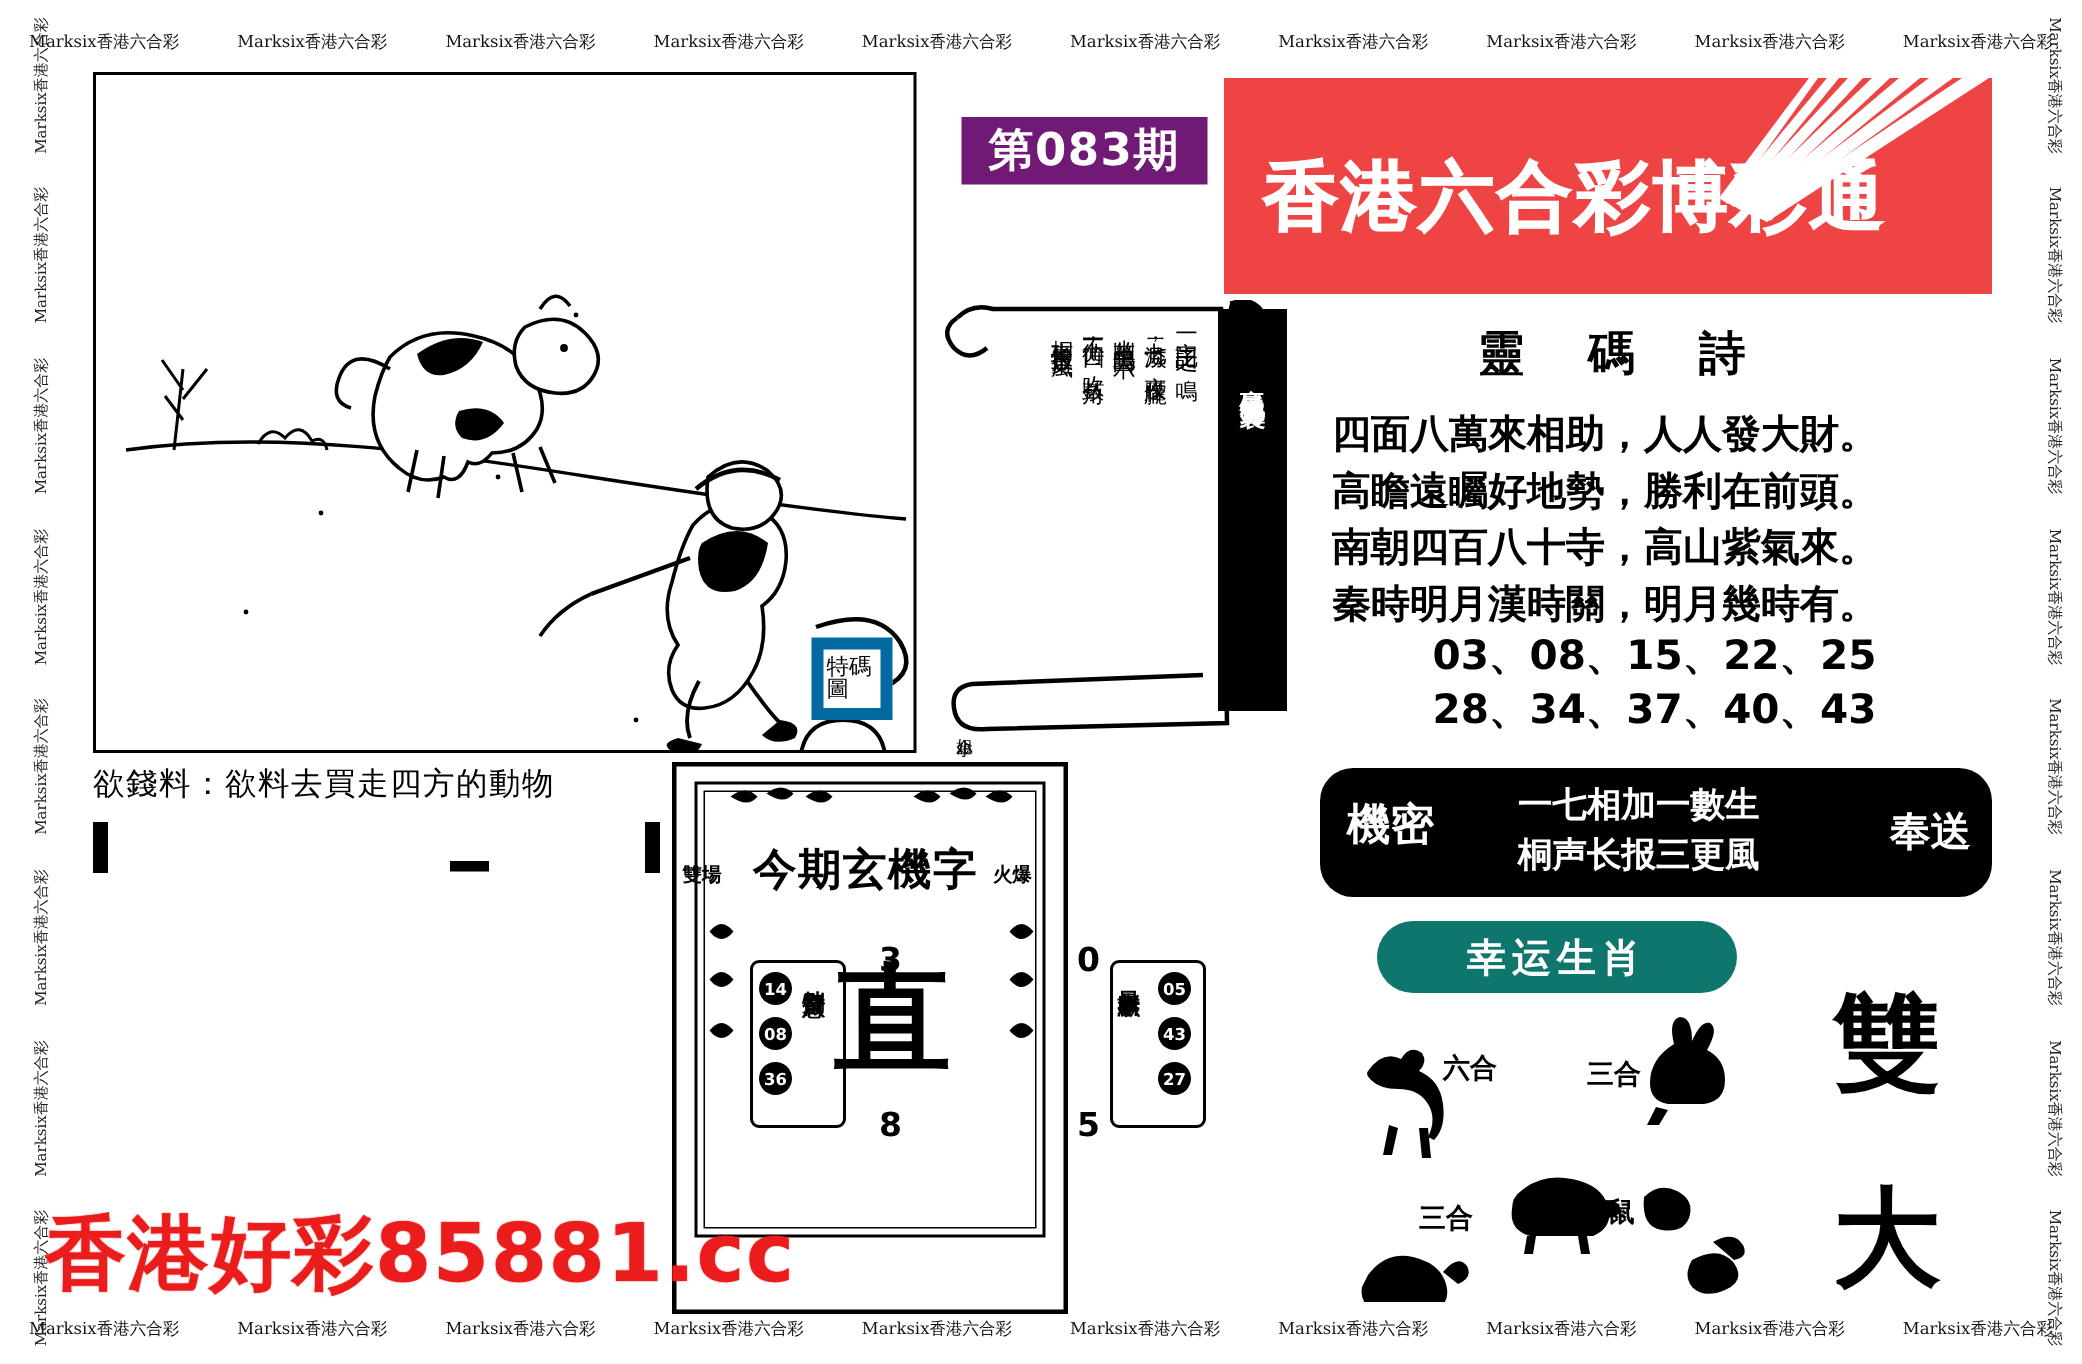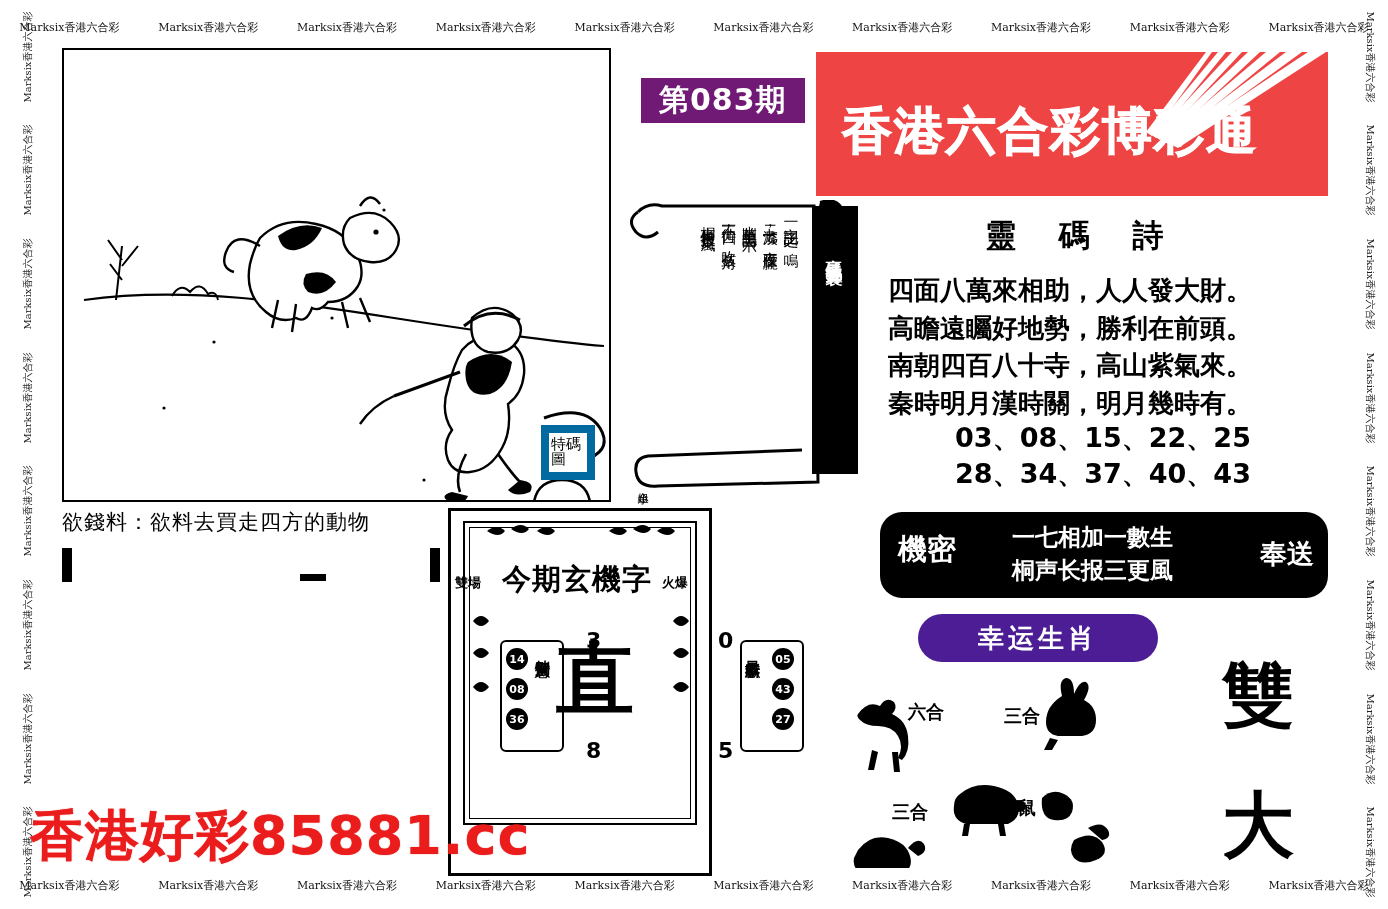--- a/index.html
+++ b/index.html
@@ -51,24 +51,24 @@
   .poem-lines{position:absolute;left:888px;top:272px;width:430px;font-family:"DejaVu Serif","Liberation Serif",serif;font-size:26px;line-height:1.45;color:#000;font-weight:bold;}
   .nums{position:absolute;left:888px;top:420px;width:430px;text-align:center;font-family:"DejaVu Sans","Liberation Sans",sans-serif;font-size:27px;font-weight:bold;line-height:1.35;color:#000;}
 
   
   .secret{position:absolute;left:880px;top:512px;width:448px;height:86px;background:#000;border-radius:22px;color:#fff;}
   .secret .s-left{position:absolute;left:18px;top:18px;font-family:"DejaVu Serif","Liberation Serif",serif;font-weight:bold;font-size:29px;}
   .secret .s-mid{position:absolute;left:132px;top:8px;font-family:"DejaVu Serif","Liberation Serif",serif;font-size:23px;line-height:1.45;font-weight:bold;}
   .secret .s-right{position:absolute;right:14px;top:24px;font-family:"DejaVu Serif","Liberation Serif",serif;font-weight:bold;font-size:27px;}
 
   
-  .lucky{position:absolute;left:918px;top:614px;width:240px;height:48px;background:#4c1d95;border-radius:24px;color:#fff;display:flex;align-items:center;justify-content:center;font-family:"DejaVu Serif","Liberation Serif",serif;font-weight:bold;font-size:26px;letter-spacing:4px;}
-
-  
-  .zodiac{position:absolute;left:836px;top:668px;width:280px;height:200px;}
+  .lucky{position:absolute;left:918px;top:614px;width:240px;height:48px;background:#0f766e;border-radius:24px;color:#fff;display:flex;align-items:center;justify-content:center;font-family:"DejaVu Serif","Liberation Serif",serif;font-weight:bold;font-size:26px;letter-spacing:4px;}
+
+  
+  .zodiac{position:absolute;left:890px;top:668px;width:280px;height:200px;}
   .z-item{position:absolute;font-family:"DejaVu Serif","Liberation Serif",serif;font-weight:bold;font-size:18px;color:#000;}
 
   
   .bigchar{position:absolute;font-family:"DejaVu Serif","Liberation Serif",serif;font-weight:bold;font-size:72px;color:#000;}
 
   
   .frame{position:absolute;left:448px;top:508px;width:258px;height:362px;border:3px solid #000;background:#fff;}
   .frame-inner{position:absolute;left:12px;top:10px;right:12px;height:300px;border:2px solid #000;}
   .frame-inner2{position:absolute;left:4px;top:4px;right:4px;bottom:4px;border:1px solid #000;}
   .xuanji{position:absolute;left:470px;top:560px;width:214px;text-align:center;font-family:"DejaVu Serif","Liberation Serif",serif;font-weight:bold;font-size:29px;color:#000;letter-spacing:1px;}

